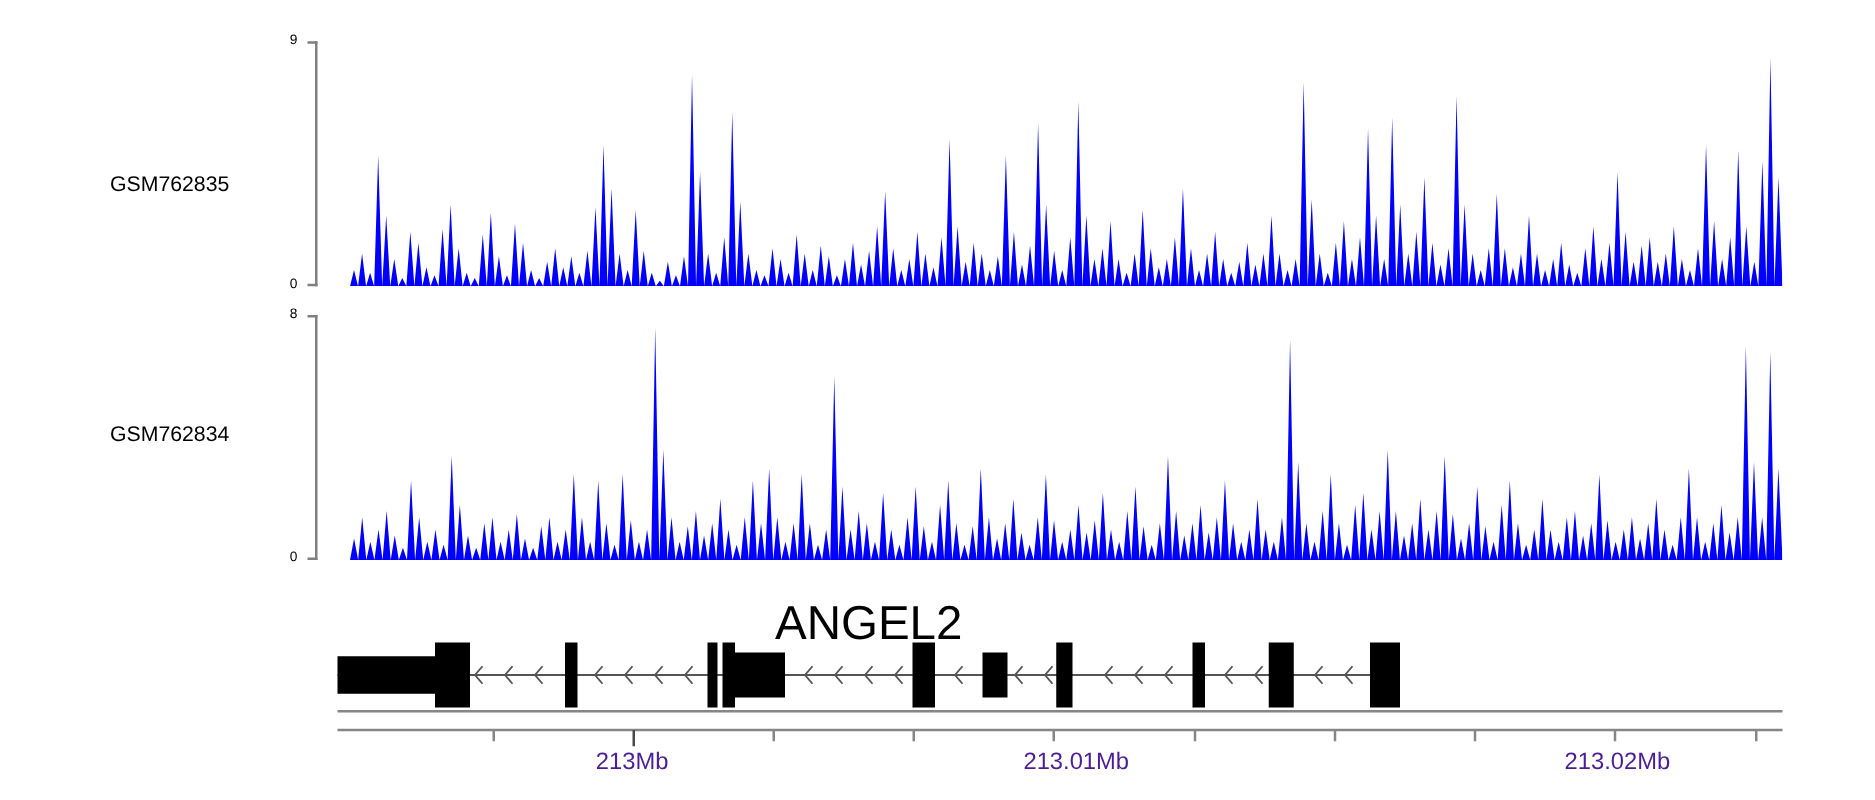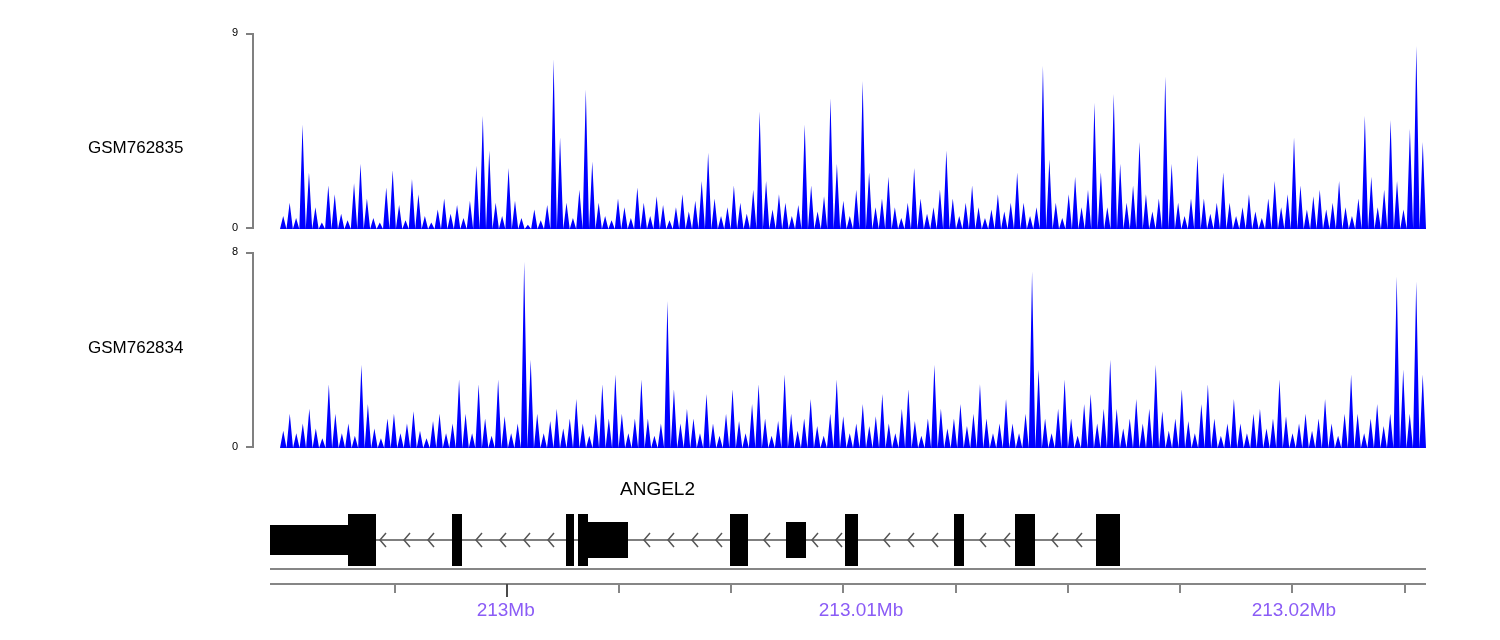--- a/index.html
+++ b/index.html
@@ -72,21 +72,21 @@
   #gene-track {
     position: absolute;
     left: 0; top: 470px;
     width: 1500px;
     height: 110px;
   }
   #gene-name {
     position: absolute;
     left: 620px;
     top: 478px;
-    font-size: 19px;
+    font-size: 38px;
     color: #000;
     white-space: nowrap;
   }
 
   
   #axis-area {
     position: absolute;
     left: 0; top: 560px;
     width: 1500px;
     height: 80px;
@@ -99,21 +99,21 @@
   .axis-tick {
     position: absolute;
     width: 2px;
     height: 9px;
     background: #868686;
   }
   .axis-tick.major { height: 13px; background: #4a4a4a; }
   .axis-label {
     position: absolute;
     font-size: 19px;
-    color: #8b5cf6;
+    color: #4c1d95;
     white-space: nowrap;
     transform: translateX(-50%);
   }
 </style>
 </head>
 <body>
 
 <div class="stage">
 
   <div class="track-label" id="label-gsm1">GSM762835</div>

